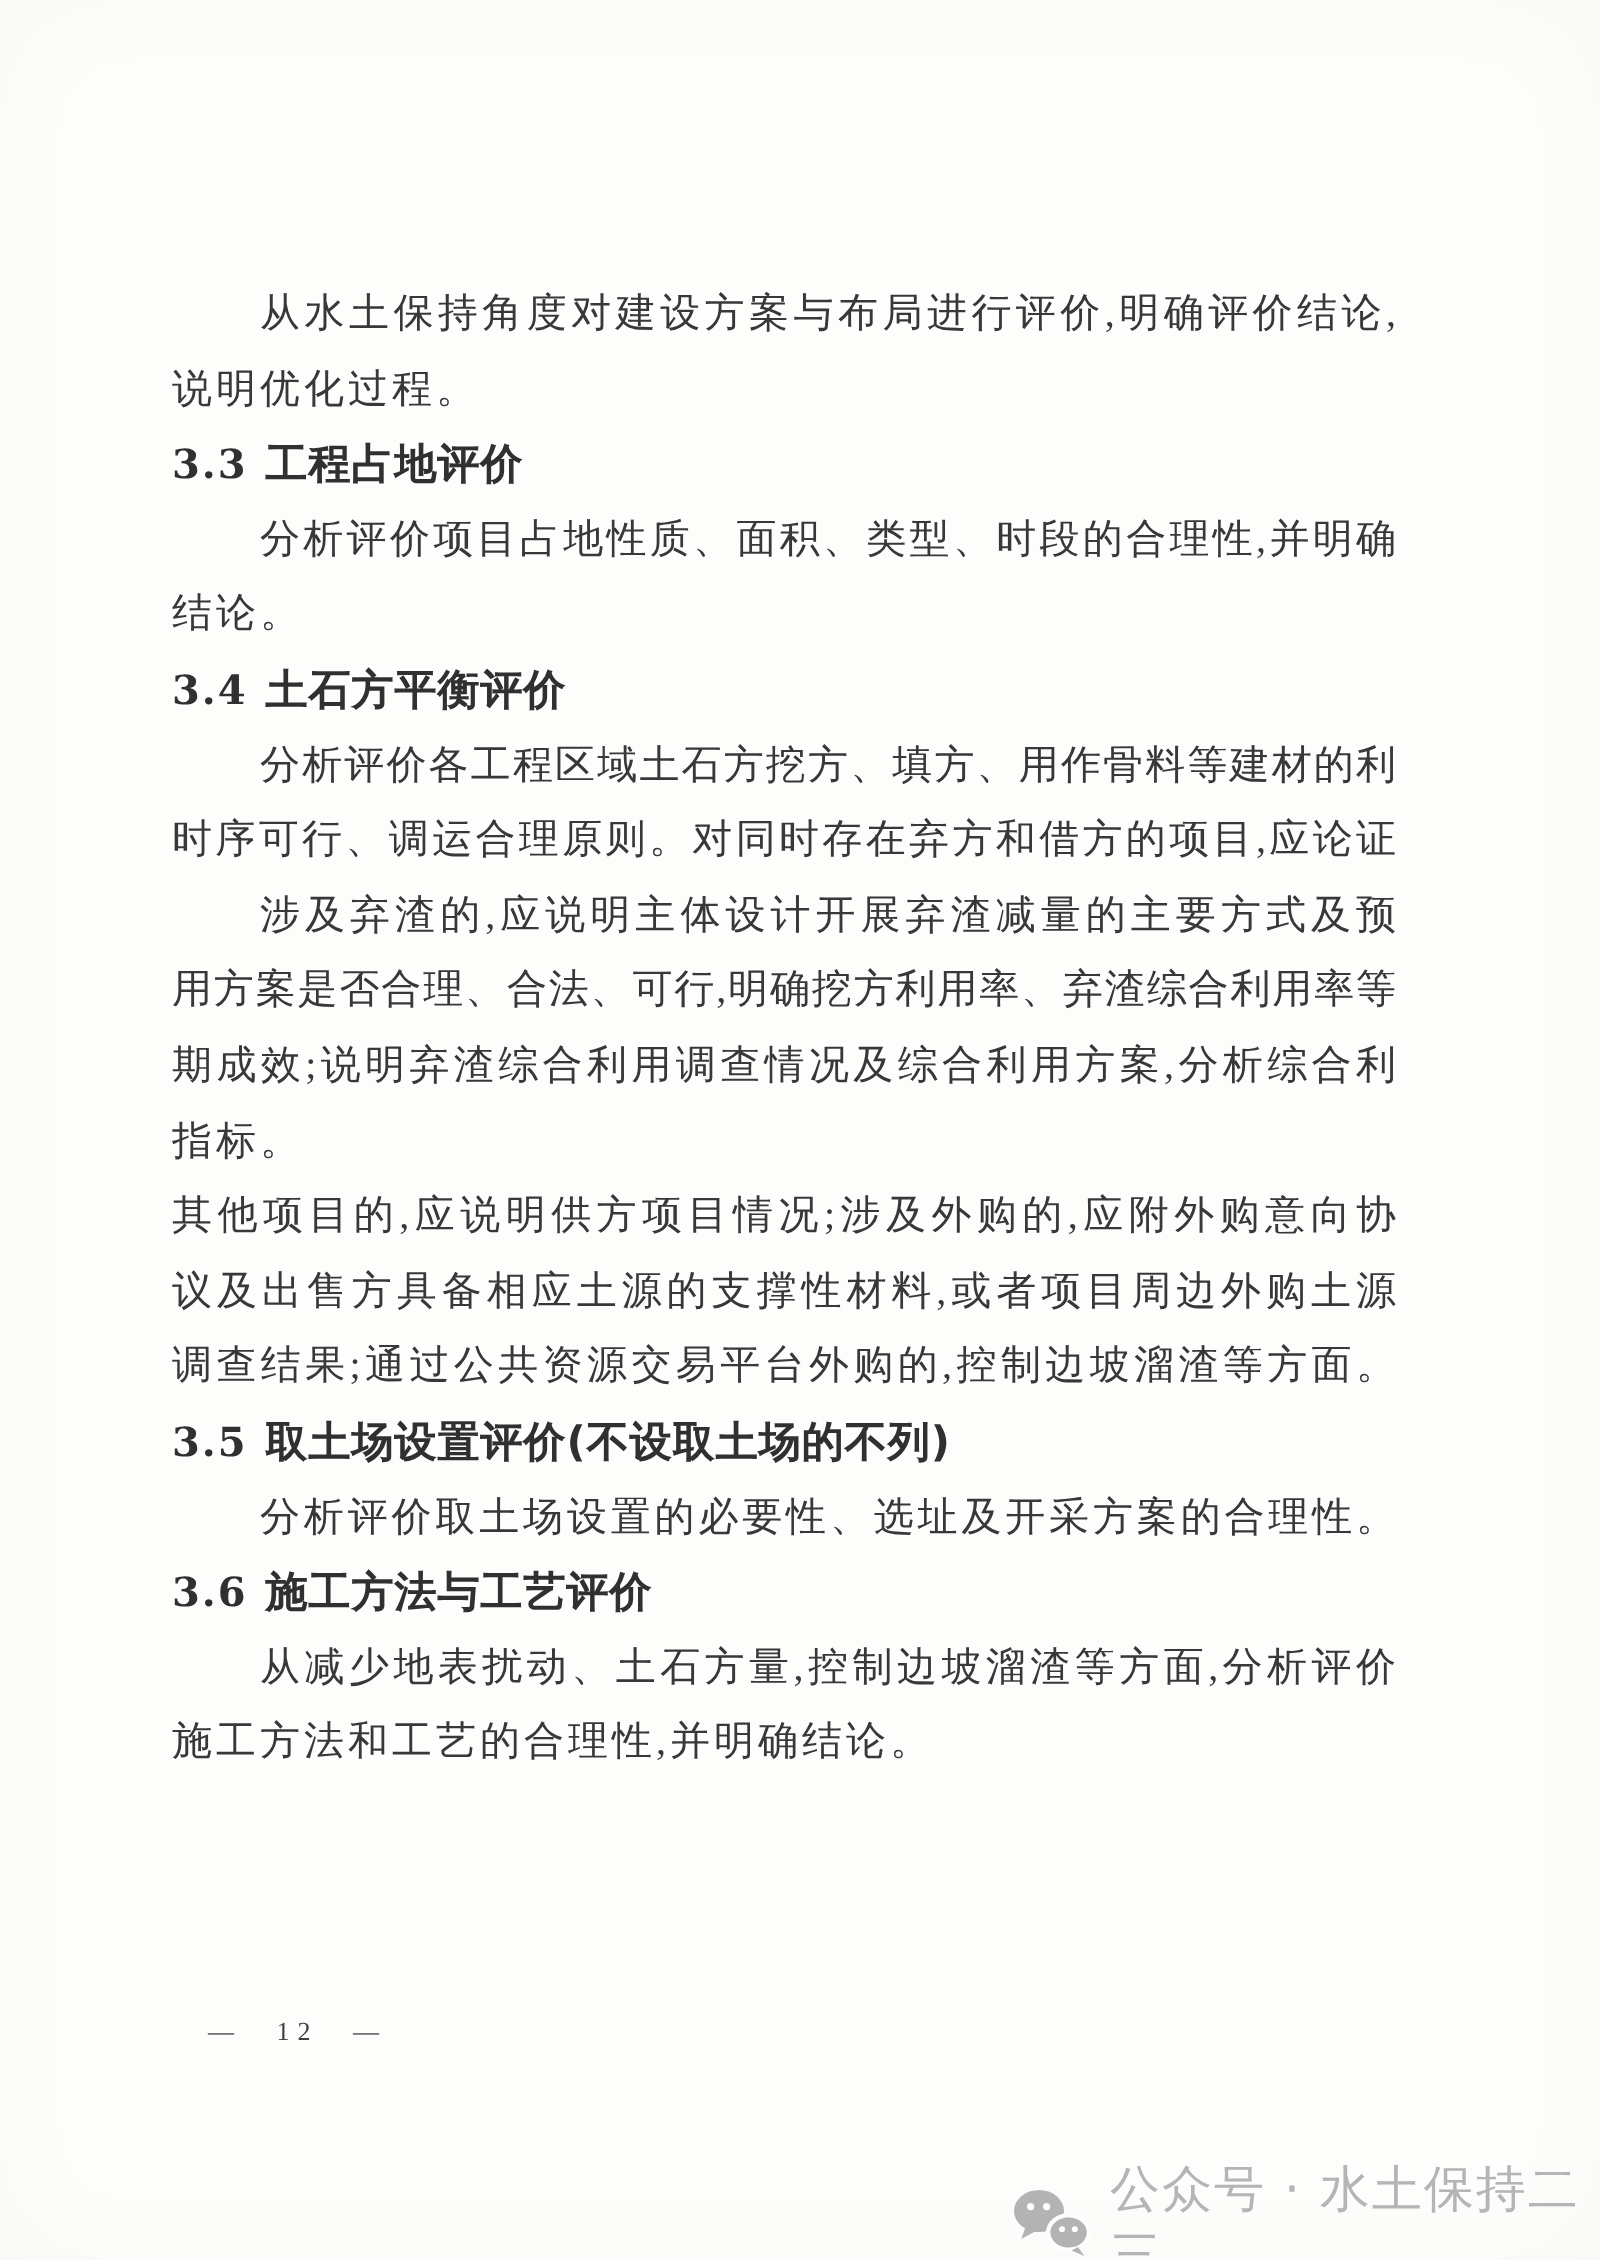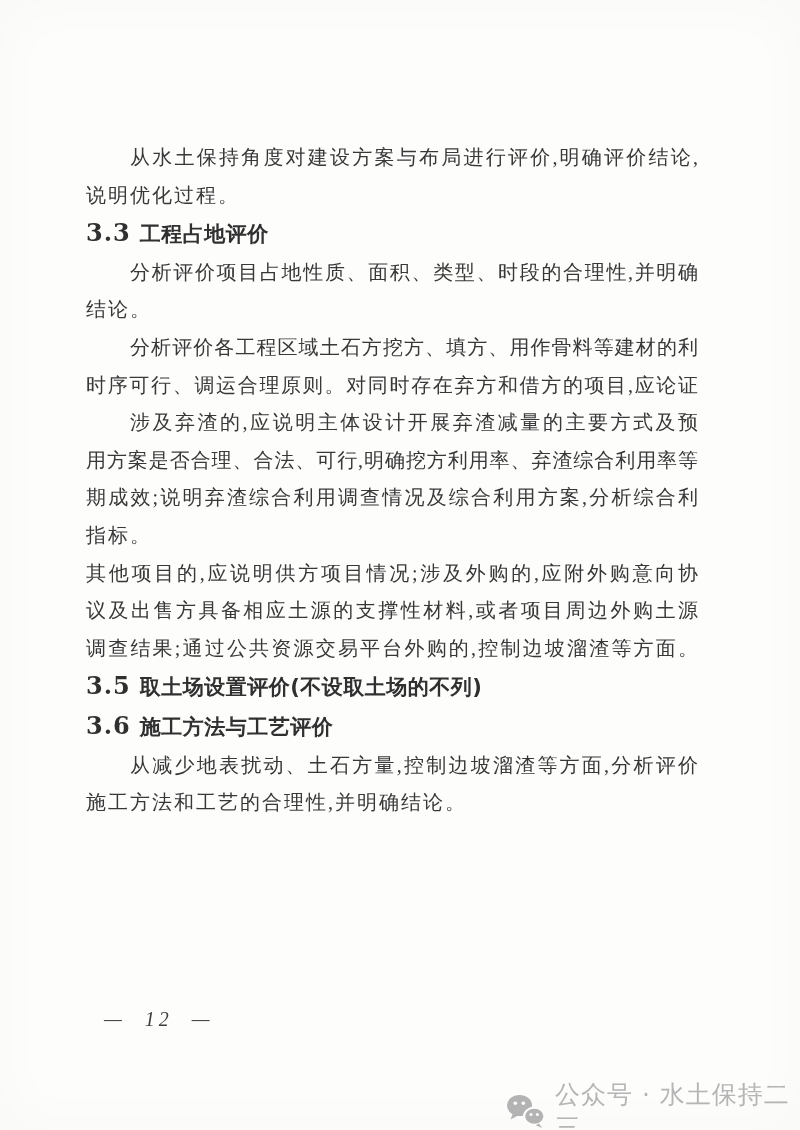--- a/index.html
+++ b/index.html
@@ -41,33 +41,32 @@
   .heading {
     font-family: "DejaVu Sans", "Liberation Sans", sans-serif;
     font-weight: 700;
     font-size: 21px;
     color: #303030;
     letter-spacing: 0.5px;
   }
   .heading .h-num {
     font-family: "DejaVu Serif", "Liberation Serif", serif;
     font-weight: 600;
-    font-size: 24px;
+    font-size: 20px;
     margin-right: 9px;
     letter-spacing: 1px;
   }
   .page-number {
     position: absolute;
     left: 104px;
     top: 1008px;
-    font-size: 20px;
+    font-size: 13px;
     color: #3f3f3f;
     letter-spacing: 4px;
     word-spacing: 10px;
-    font-style: italic;
   }
   .watermark {
     position: absolute;
     left: 506px;
     top: 1078px;
     display: flex;
     align-items: center;
     gap: 9px;
     color: #b5b5b5;
     font-family: "DejaVu Sans", "Liberation Sans", sans-serif;
@@ -81,30 +80,32 @@
 <body>
 
 <div class="page">
 
   <main class="doc">
       <div class="line indent stretch">从水土保持角度对建设方案与布局进行评价,明确评价结论,</div>
       <div class="line">说明优化过程。</div>
       <div class="heading"><span class="h-num">3.3</span><span class="h-title">工程占地评价</span></div>
       <div class="line indent stretch">分析评价项目占地性质、面积、类型、时段的合理性,并明确</div>
       <div class="line">结论。</div>
+      <div class="heading"><span class="h-num">3.4</span><span class="h-title">土石方平衡评价</span></div>
       <div class="line indent stretch">分析评价各工程区域土石方挖方、填方、用作骨料等建材的利</div>
       <div class="line stretch">时序可行、调运合理原则。对同时存在弃方和借方的项目,应论证</div>
       <div class="line indent stretch">涉及弃渣的,应说明主体设计开展弃渣减量的主要方式及预</div>
       <div class="line stretch">用方案是否合理、合法、可行,明确挖方利用率、弃渣综合利用率等</div>
       <div class="line stretch">期成效;说明弃渣综合利用调查情况及综合利用方案,分析综合利</div>
       <div class="line">指标。</div>
       <div class="line stretch">其他项目的,应说明供方项目情况;涉及外购的,应附外购意向协</div>
       <div class="line stretch">议及出售方具备相应土源的支撑性材料,或者项目周边外购土源</div>
       <div class="line stretch">调查结果;通过公共资源交易平台外购的,控制边坡溜渣等方面。</div>
       <div class="heading"><span class="h-num">3.5</span><span class="h-title">取土场设置评价(不设取土场的不列)</span></div>
+      <div class="line indent stretch">分析评价取土场设置的必要性、选址及开采方案的合理性。</div>
       <div class="heading"><span class="h-num">3.6</span><span class="h-title">施工方法与工艺评价</span></div>
       <div class="line indent stretch">从减少地表扰动、土石方量,控制边坡溜渣等方面,分析评价</div>
       <div class="line">施工方法和工艺的合理性,并明确结论。</div>
     </main>
 
   <div class="page-number">— 12 —</div>
 
   <div class="watermark">
     <span>
       <svg width="40" height="34" viewBox="0 0 40 34">

